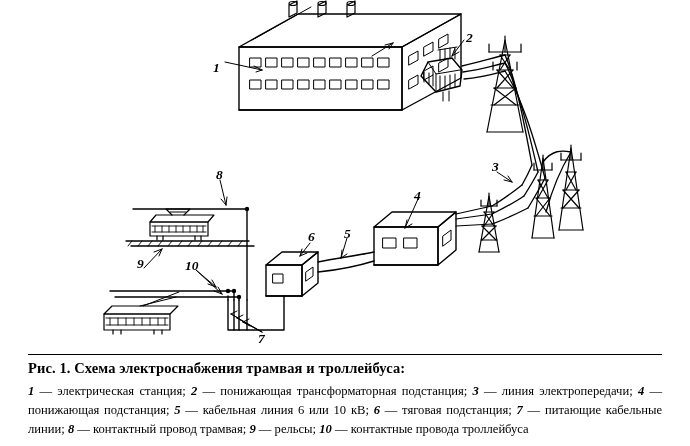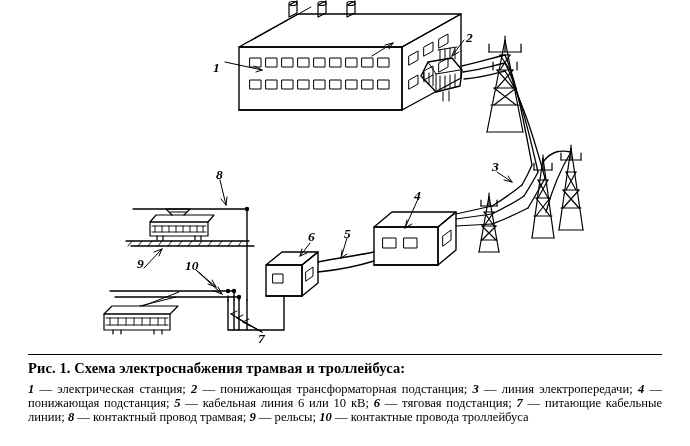--- a/index.html
+++ b/index.html
@@ -51,21 +51,21 @@
     font-weight: bold;
     letter-spacing: 0.1px;
     white-space: nowrap;
   }
   .caption-legend {
     position: absolute;
     left: 28px;
     top: 32px;
     width: 634px;
     font-size: 12.6px;
-    line-height: 14px;
+    line-height: 19px;
     text-align: justify;
   }
   .caption-legend .num {
     font-style: italic;
     font-weight: bold;
   }
   .lbl {
     position: absolute;
     font-family: "Liberation Serif", serif;
     font-style: italic;

